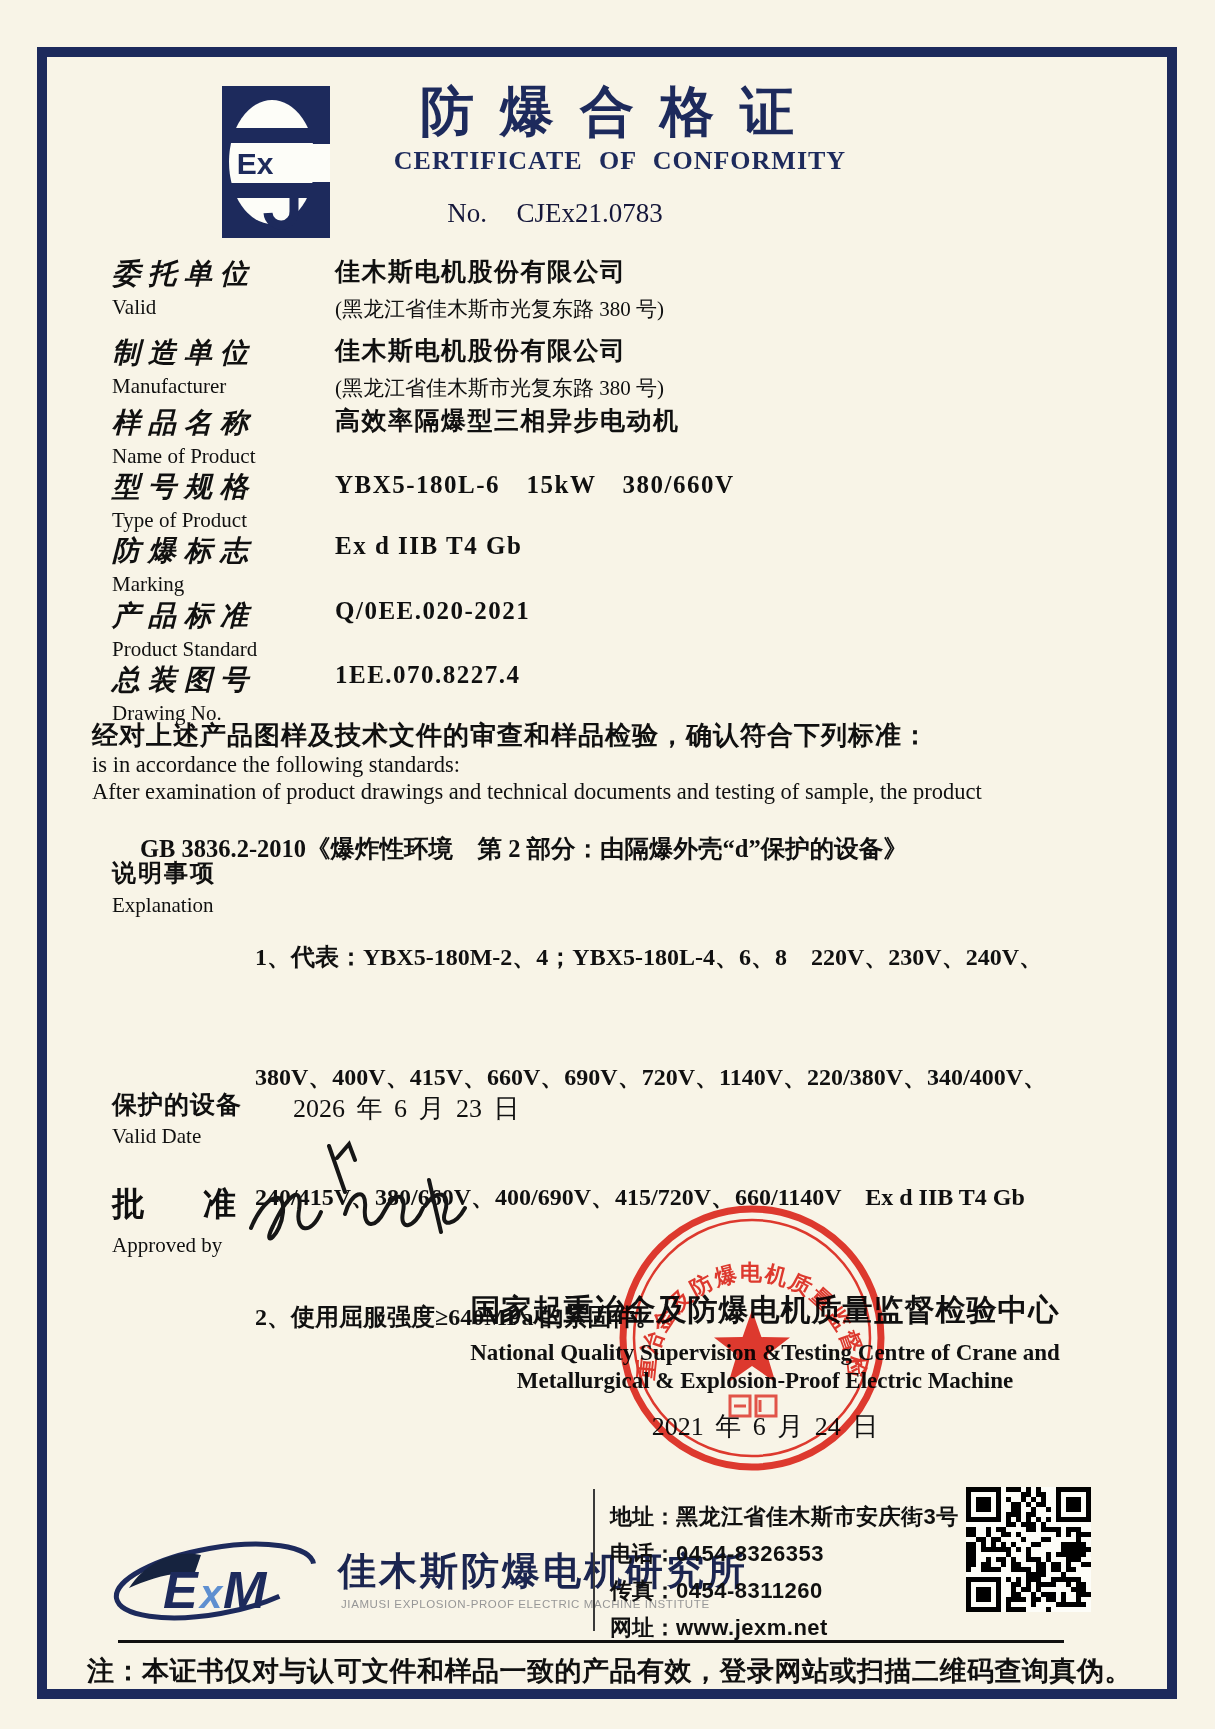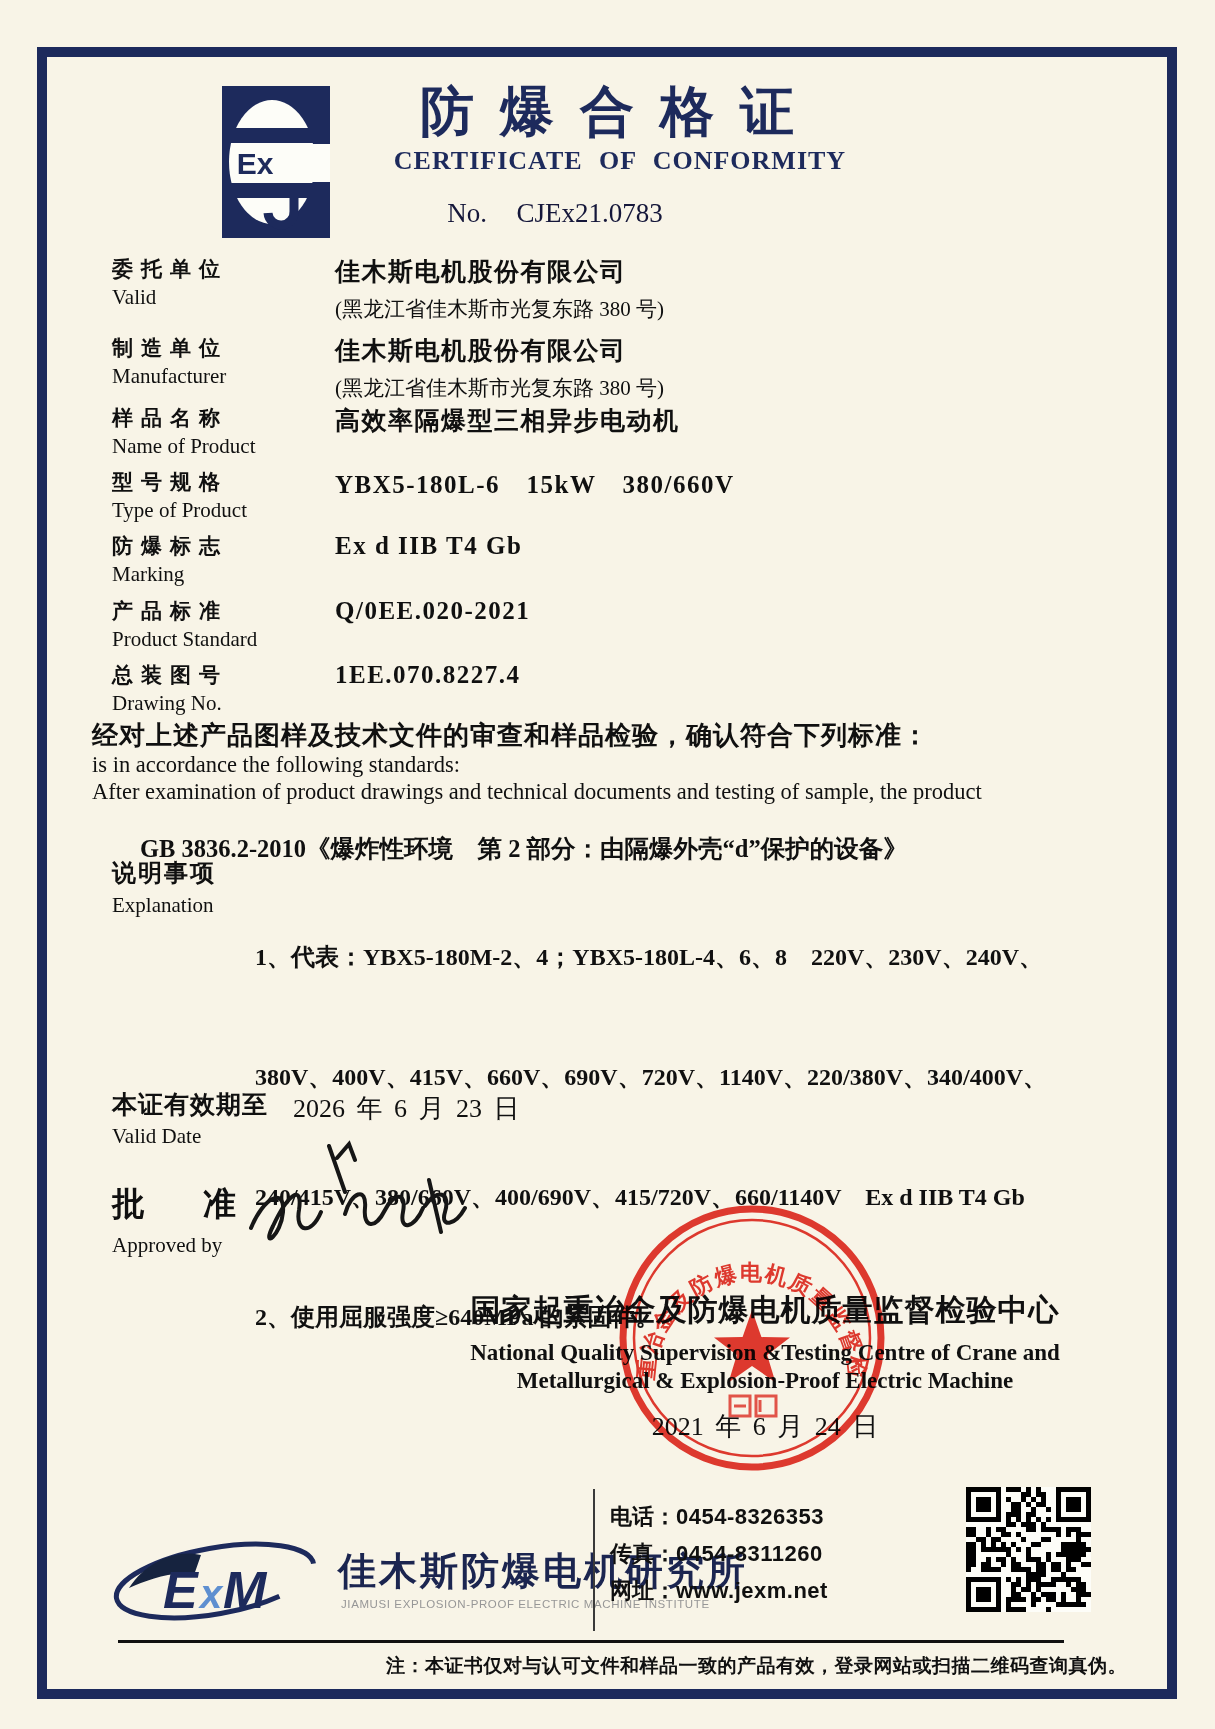--- a/index.html
+++ b/index.html
@@ -14,21 +14,21 @@
   .exlogo{position:absolute;left:222px;top:86px;width:108px;height:152px;}
   .titles{position:absolute;left:330px;top:82px;width:580px;text-align:center;}
   .title-cn{font-size:54px;font-weight:bold;color:#1d2a5c;letter-spacing:26px;line-height:60px;white-space:nowrap;}
   .title-en{font-size:26px;font-weight:bold;color:#1d2a5c;letter-spacing:1px;word-spacing:9px;margin-top:4px;white-space:nowrap;}
   .cert-no{position:absolute;left:60px;top:198px;width:990px;text-align:center;
     font-size:27px;color:#15173a;word-spacing:8px;white-space:pre-wrap;}
   
   .field-row{position:absolute;left:0;width:100%;}
   .f-label{position:absolute;left:112px;width:230px;}
   .f-label .cn{font-family:"Liberation Sans","DejaVu Sans",sans-serif;font-weight:bold;
-    font-size:21px;letter-spacing:8px;white-space:nowrap;}
+    font-size:28px;letter-spacing:8px;white-space:nowrap;font-style:italic;}
   .f-label .en{font-size:21px;margin-top:2px;white-space:nowrap;}
   .f-value{position:absolute;left:335px;width:720px;}
   .f-value .val{font-size:25px;font-weight:600;letter-spacing:1.5px;white-space:pre-wrap;}
   .f-value .sub{font-size:21px;margin-top:7px;white-space:pre-wrap;}
   .row1{top:255px}.row2{top:334px}.row3{top:404px}.row4{top:468px}
   .row5{top:532px}.row6{top:597px}.row7{top:661px}
   
   .stmt-cn{position:absolute;left:92px;top:718px;width:1000px;
     font-family:"Liberation Sans","DejaVu Sans",sans-serif;font-weight:bold;
     font-size:26px;letter-spacing:1px;white-space:nowrap;}
@@ -67,23 +67,23 @@
     font-size:11.5px;letter-spacing:0.6px;color:#979797;white-space:nowrap;}
   .v-divider{position:absolute;left:593px;top:1489px;width:2px;height:142px;background:#3a3a3a;}
   .contacts{position:absolute;left:610px;top:1502px;
     font-family:"Liberation Sans","DejaVu Sans",sans-serif;font-size:22px;}
   .contacts .c-row{margin-bottom:7px;white-space:nowrap;}
   .contacts .c-label{font-weight:bold;}
   .contacts .c-value{font-weight:600;letter-spacing:0.5px;}
   .qr{position:absolute;left:966px;top:1487px;width:125px;height:125px;background:#fdfdf8;}
   .qr i{position:absolute;width:5px;height:5px;background:#000;}
   .note-sep{position:absolute;left:118px;top:1640px;width:946px;height:3px;background:#111;}
-  .note{position:absolute;left:87px;top:1653px;width:1040px;text-align:right;
+  .note{position:absolute;left:87px;top:1653px;width:1040px;text-align:left;
     font-family:"Liberation Sans","DejaVu Sans",sans-serif;font-weight:bold;
-    font-size:19px;letter-spacing:0.5px;white-space:nowrap;}
+    font-size:27px;letter-spacing:0.5px;white-space:nowrap;}
 </style>
 </head>
 <body>
 
 <div class="page">
   <div class="frame"></div>
 
   <svg class="exlogo" viewBox="0 0 108 152">
     <rect x="0" y="0" width="108" height="152" fill="#1d2a5c"></rect>
     <ellipse cx="50" cy="76" rx="43" ry="62" fill="#fdfdf8"></ellipse>
@@ -178,21 +178,21 @@
     <div class="en">Explanation</div>
   </div>
   <div class="expl-lines">
     <div>1、代表：YBX5-180M-2、4；YBX5-180L-4、6、8　220V、230V、240V、</div>
     <div>380V、400V、415V、660V、690V、720V、1140V、220/380V、340/400V、</div>
     <div>240/415V、380/660V、400/690V、415/720V、660/1140V　Ex d IIB T4 Gb</div>
     <div>2、使用屈服强度≥640MPa 的紧固件。</div>
   </div>
 
   <div class="valid-label">
-    <div class="cn">本证有效期至</div>
+    <div class="cn">保护的设备</div>
     <div class="en">Valid Date</div>
   </div>
   <div class="valid-value">2026 年 6 月 23 日</div>
 
   <div class="appr-label">
     <div class="cn">批准</div>
     <div class="en">Approved by</div>
   </div>
   <svg class="signature" viewBox="0 0 300 150">
     <path d="M18,100 C30,70 52,58 50,84 C48,108 28,122 40,98 C55,66 70,55 66,82
@@ -236,20 +236,23 @@
     <text x="60" y="82" font-family="Liberation Sans, DejaVu Sans, sans-serif" font-style="italic" font-weight="bold" font-size="52" fill="#1d2a5c">E</text>
     <text x="97" y="82" font-family="Liberation Sans, DejaVu Sans, sans-serif" font-style="italic" font-weight="bold" font-size="40" fill="#5e8fd0">x</text>
     <text x="120" y="82" font-family="Liberation Sans, DejaVu Sans, sans-serif" font-style="italic" font-weight="bold" font-size="52" fill="#1d2a5c">M</text>
   </svg>
 
   <div class="inst-cn">佳木斯防爆电机研究所</div>
   <div class="inst-en">JIAMUSI EXPLOSION-PROOF ELECTRIC MACHINE INSTITUTE</div>
   <div class="v-divider"></div>
 
   <div class="contacts">
+    <div class="c-row">
+      <span class="c-label">地址：</span><span class="c-value">黑龙江省佳木斯市安庆街3号</span>
+    </div>
     <div class="c-row">
       <span class="c-label">电话：</span><span class="c-value">0454-8326353</span>
     </div>
     <div class="c-row">
       <span class="c-label">传真：</span><span class="c-value">0454-8311260</span>
     </div>
     <div class="c-row">
       <span class="c-label">网址：</span><span class="c-value">www.jexm.net</span>
     </div>
   </div>

